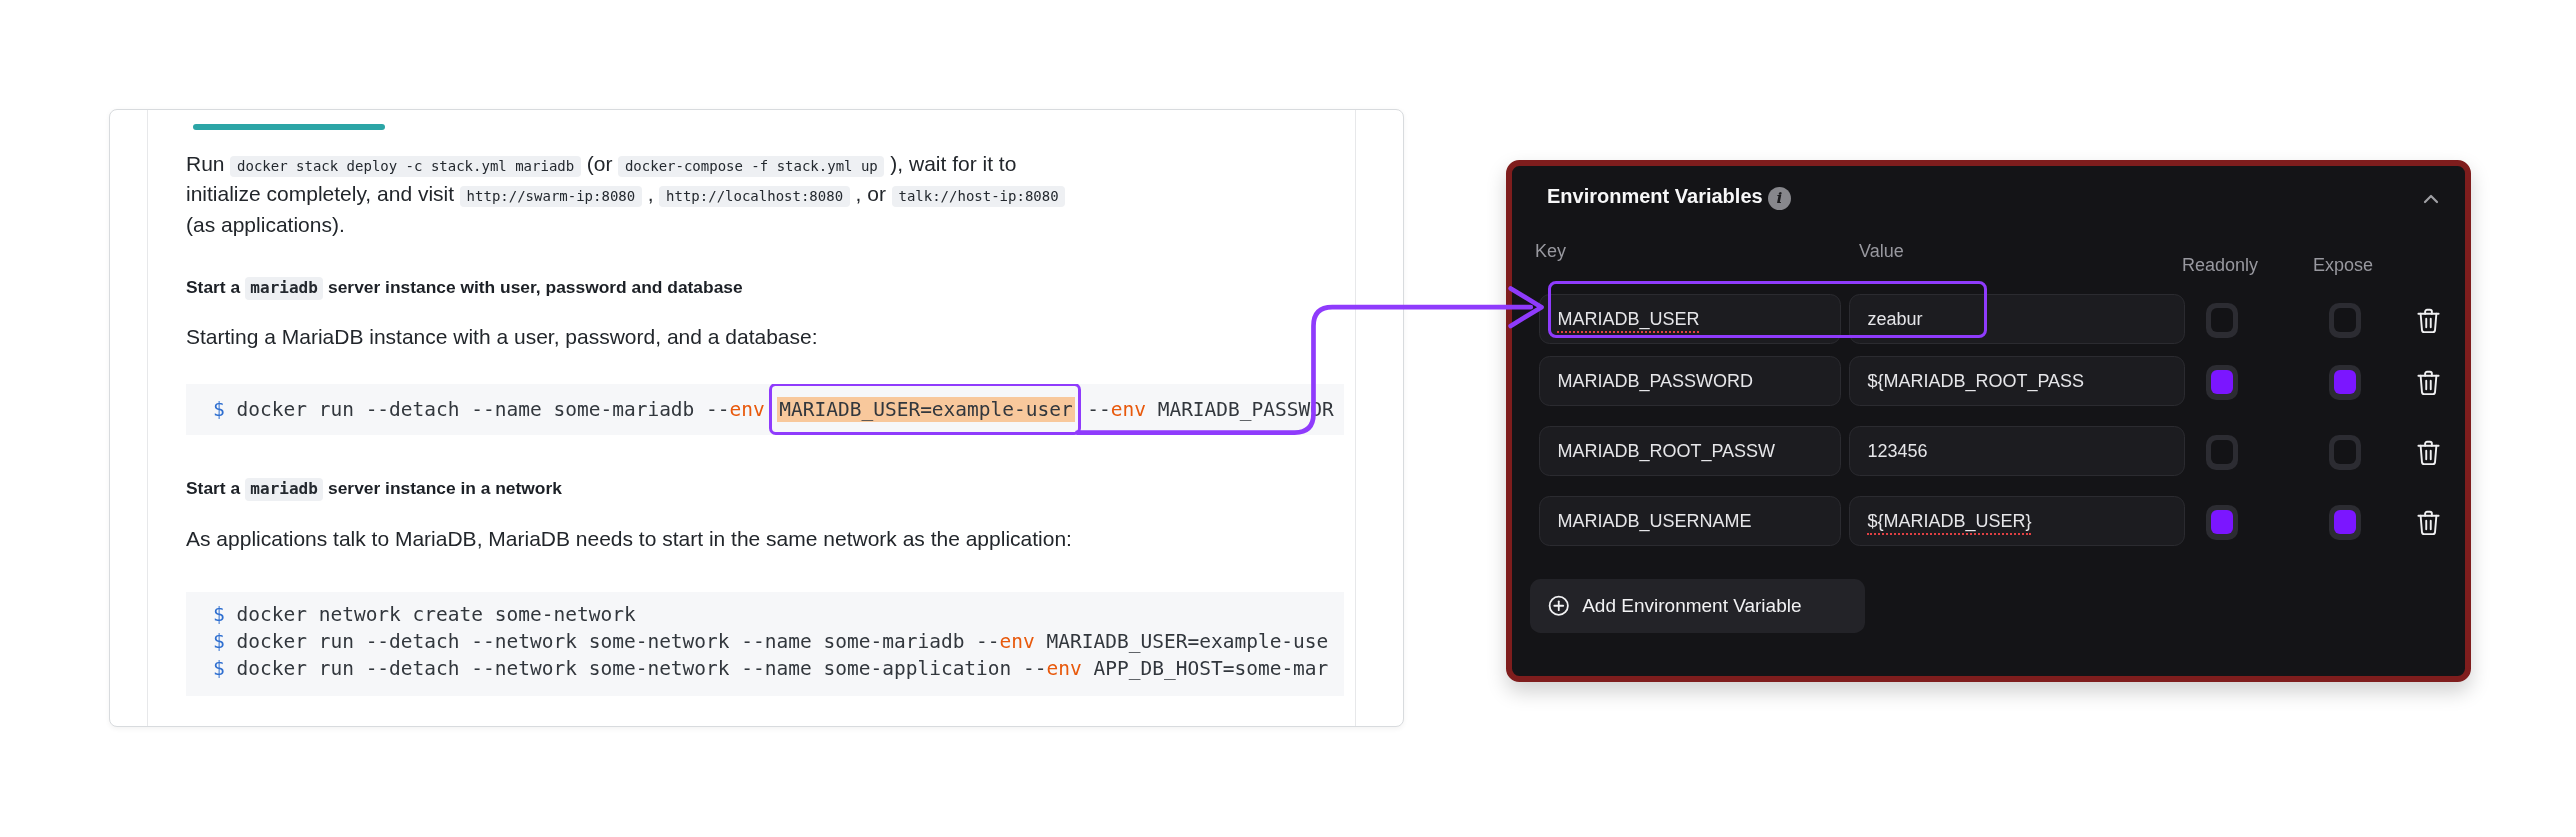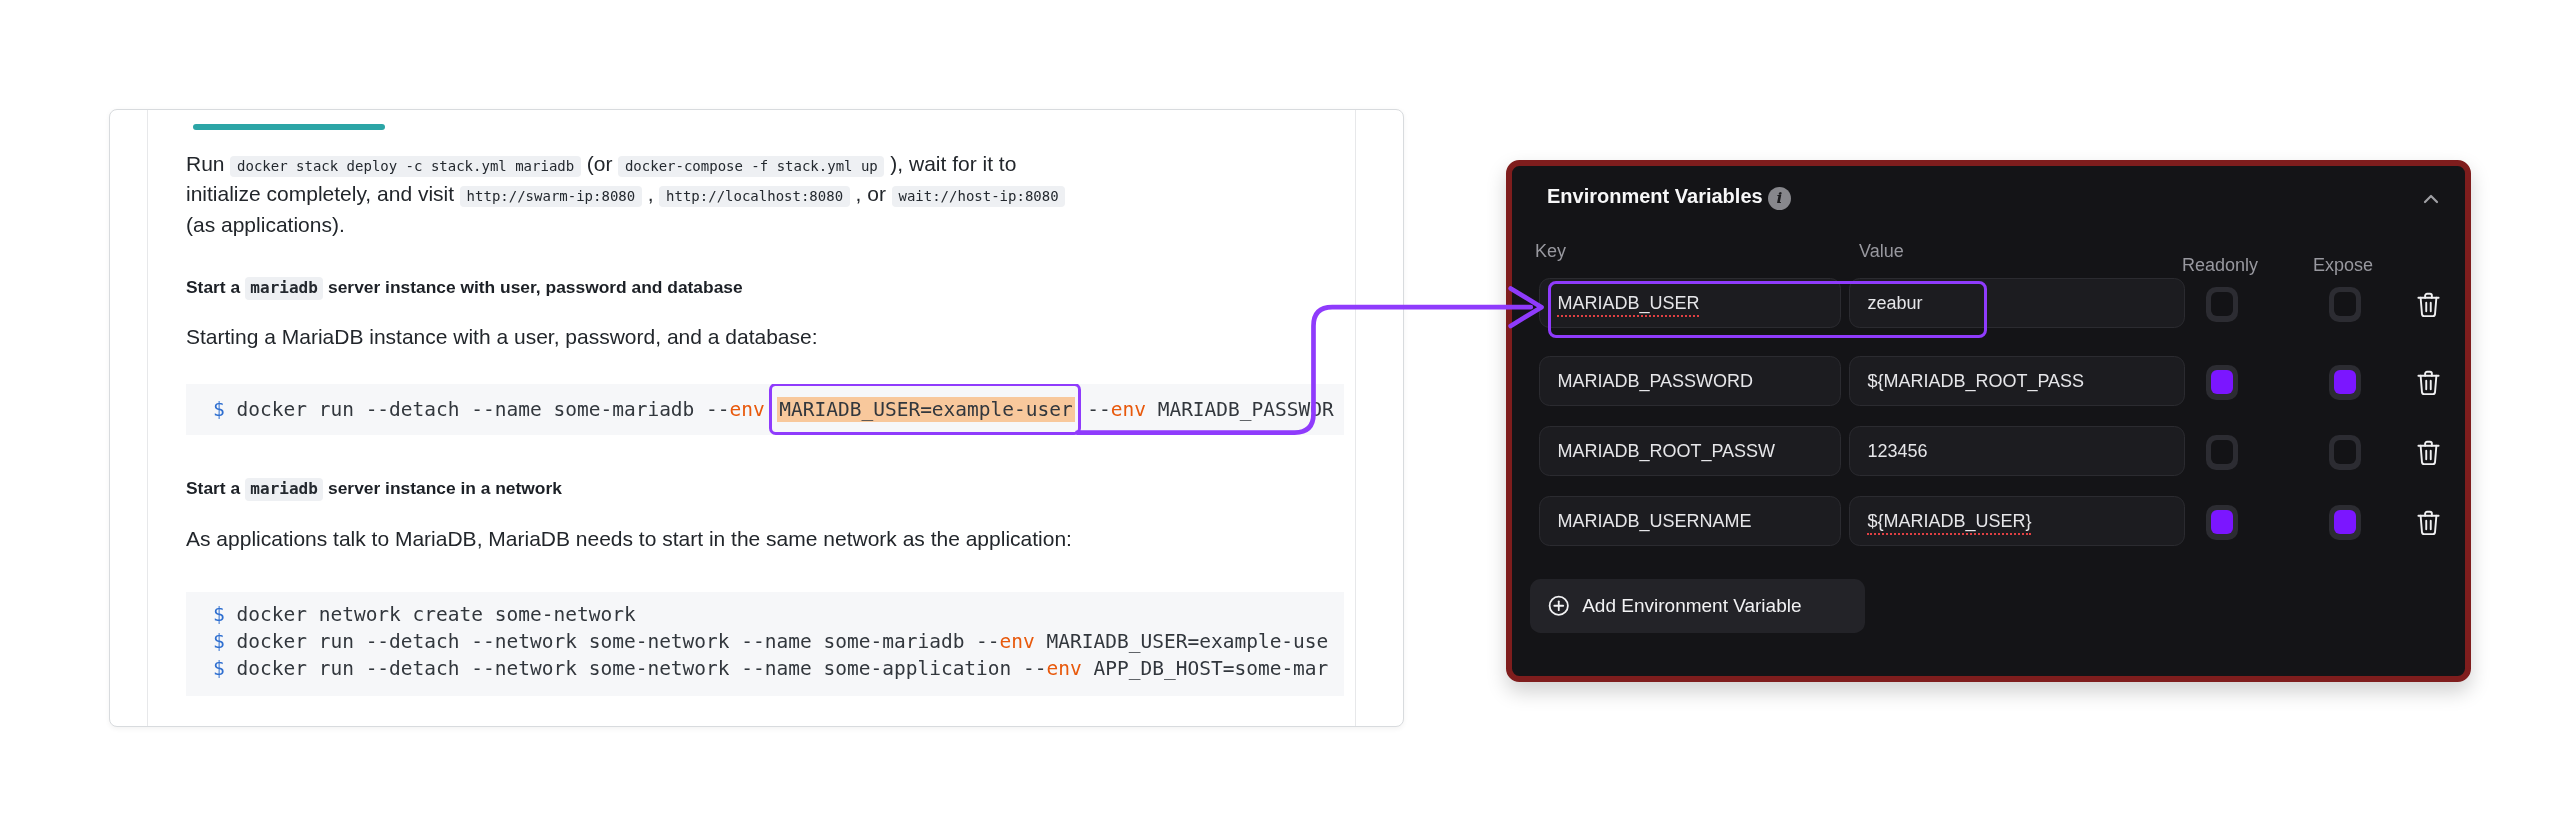--- a/index.html
+++ b/index.html
@@ -71,21 +71,21 @@
 <body>
 
 <div class="canvas">
 
   <div class="doc-card">
     <div class="vline l"></div>
     <div class="vline r"></div>
     <div class="tab-underline"></div>
 
     <div class="txt" style="top:42px">Run <span class="icode">docker stack deploy -c stack.yml mariadb</span> (or <span class="icode">docker-compose -f stack.yml up</span> ), wait for it to</div>
-    <div class="txt" style="top:72px">initialize completely, and visit <span class="icode">http://swarm-ip:8080</span> , <span class="icode">http://localhost:8080</span> , or <span class="icode">wait://host-ip:8080</span></div>
+    <div class="txt" style="top:72px">initialize completely, and visit <span class="icode">http://swarm-ip:8080</span> , <span class="icode">http://localhost:8080</span> , or <span class="icode">talk://host-ip:8080</span></div>
     <div class="txt" style="top:103px">(as applications).</div>
 
     <div class="txt h" style="top:167px">Start a <span class="icode">mariadb</span> server instance with user, password and database</div>
     <div class="txt" style="top:215px">Starting a MariaDB instance with a user, password, and a database:</div>
 
     <div class="codeblock cb1">
       <div class="cline"><span class="blue">$</span> docker run --detach --name some-mariadb --<span class="orange">env</span> <span class="hl">MARIADB_USER=example-user</span> --<span class="orange">env</span> MARIADB_PASSWOR</div>
     </div>
 
     <div class="txt h" style="top:368px">Start a <span class="icode">mariadb</span> server instance in a network</div>
@@ -105,21 +105,21 @@
       <svg width="24" height="24" viewBox="0 0 24 24" fill="none" stroke="#a0a0a5" stroke-width="2.2" stroke-linecap="round" stroke-linejoin="round">
           <polyline points="6,15 12,9 18,15"></polyline>
         </svg>
     </div>
 
     <div class="collbl lbl-key">Key</div>
     <div class="collbl lbl-value">Value</div>
     <div class="collbl lbl-readonly">Readonly</div>
     <div class="collbl lbl-expose">Expose</div>
 
-    <div class="env-row" id="row0" style="top:112px">
+    <div class="env-row" id="row0" style="top:128px">
       <div class="inp key"><span class="txt0 spell">MARIADB_USER</span></div>
       <div class="inp val"><span class="txt0">zeabur</span></div>
       <div class="cb cb-ro">
           <div class="cb-in"></div>
         </div>
       <div class="cb cb-ex">
           <div class="cb-in"></div>
         </div>
       <button class="trash">
         <svg width="27" height="31" viewBox="0 0 24 26" fill="none" stroke="#f0f0f2" stroke-width="1.7" stroke-linecap="round" stroke-linejoin="round">

